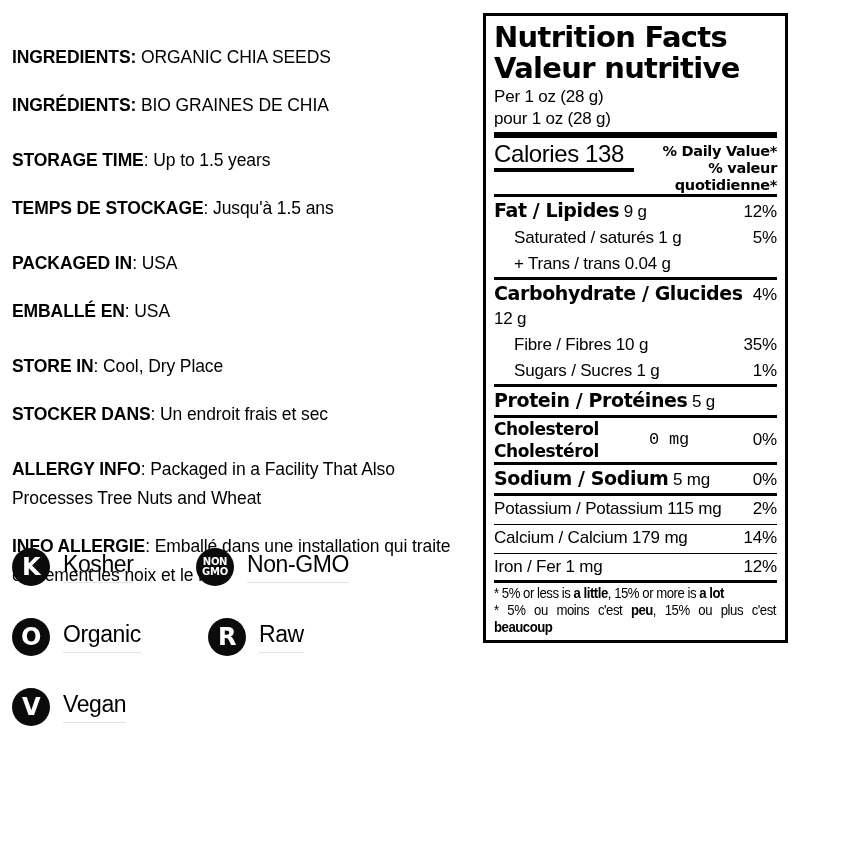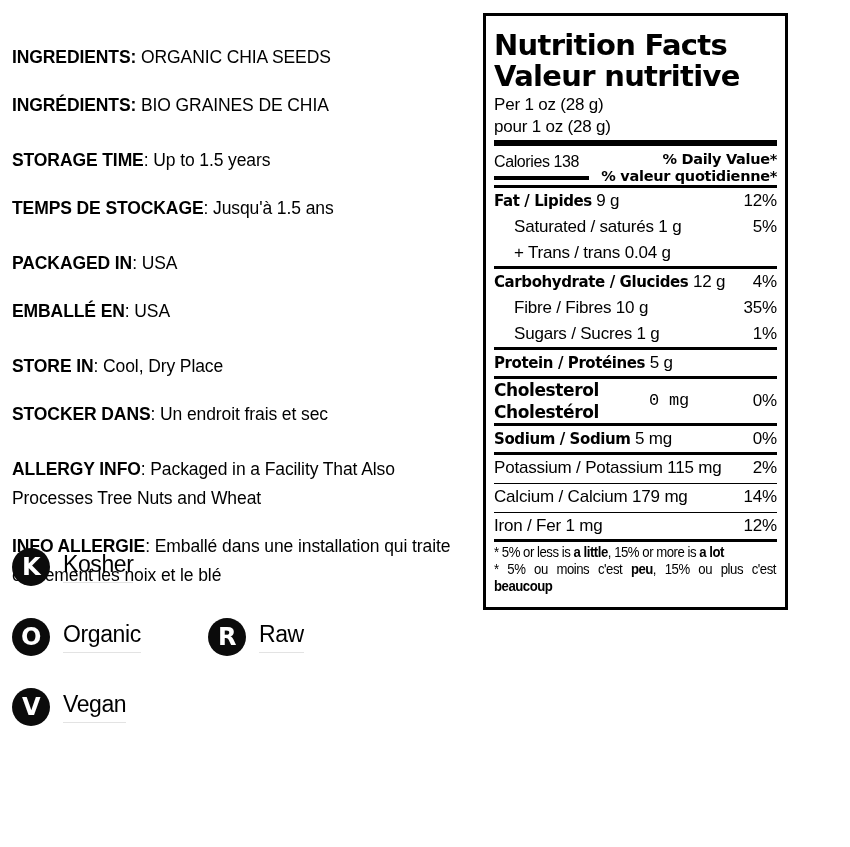--- a/index.html
+++ b/index.html
@@ -40,21 +40,21 @@
 
   
   #nutrition-panel {
     position: absolute;
     left: 483px;
     top: 13px;
     width: 305px;
     box-sizing: border-box;
     border: 3px solid #000;
     background: #fff;
-    padding: 8px 8px;
+    padding: 0 8px;
     font-family: "DejaVu Sans", sans-serif;
   }
   .nf-title {
     font-weight: bold;
     font-size: 29px;
     line-height: 31px;
     letter-spacing: -0.7px;
     padding-top: 6px;
   }
   .nf-title.second {
@@ -81,21 +81,21 @@
   }
 
   
   .nf-cal-row {
     display: flex;
     align-items: flex-start;
     justify-content: space-between;
     padding-top: 2px;
   }
   .nf-cal-left {
-    font-size: 16px;
+    font-size: 24px;
     line-height: 28px;
     letter-spacing: -0.4px;
     font-family: "Liberation Sans", sans-serif;
     flex: 0 0 auto;
     padding-right: 10px;
     border-bottom: 4px solid #000;
     margin-bottom: 1px;
   }
   .nf-dv {
     flex: 1 1 auto;
@@ -113,21 +113,21 @@
     align-items: baseline;
     justify-content: space-between;
     font-size: 17px;
     line-height: 24px;
     font-family: "Liberation Sans", sans-serif;
     letter-spacing: -0.2px;
     padding: 1px 0 1px 0;
   }
   .nf-row .name { flex: 1 1 auto; padding-right: 8px; }
   .nf-row .pct  { flex: 0 0 auto; text-align: center; white-space: nowrap; }
-  .nf-row.major .name b { font-family: "DejaVu Sans", sans-serif; font-weight: bold; font-size: 15px; letter-spacing: -0.4px; }
+  .nf-row.major .name b { font-family: "DejaVu Sans", sans-serif; font-weight: bold; font-size: 19px; letter-spacing: -0.4px; }
   .nf-row.indent .name { padding-left: 20px; }
 
   
   .nf-row.chol {
     align-items: center;
     padding: 0;
   }
   .nf-row.chol .name {
     display: flex;
     align-items: center;
@@ -387,20 +387,30 @@
 <div id="badges">
 
   <div class="badge-row">
     <div class="badge col1">
       <div class="badge-circle letter">K</div>
       <div class="badge-label-wrap">
         <div class="badge-label">Kosher</div>
         <div class="badge-underline"></div>
       </div>
     </div>
+    <div class="badge col2">
+      <div class="badge-circle stacked">
+        <span>NON</span>
+        <span>GMO</span>
+      </div>
+      <div class="badge-label-wrap">
+        <div class="badge-label">Non-GMO</div>
+        <div class="badge-underline"></div>
+      </div>
+    </div>
   </div>
 
   <div class="badge-row" style="margin-top:6px;">
     <div class="badge col1">
       <div class="badge-circle letter">O</div>
       <div class="badge-label-wrap">
         <div class="badge-label">Organic</div>
         <div class="badge-underline"></div>
       </div>
     </div>

